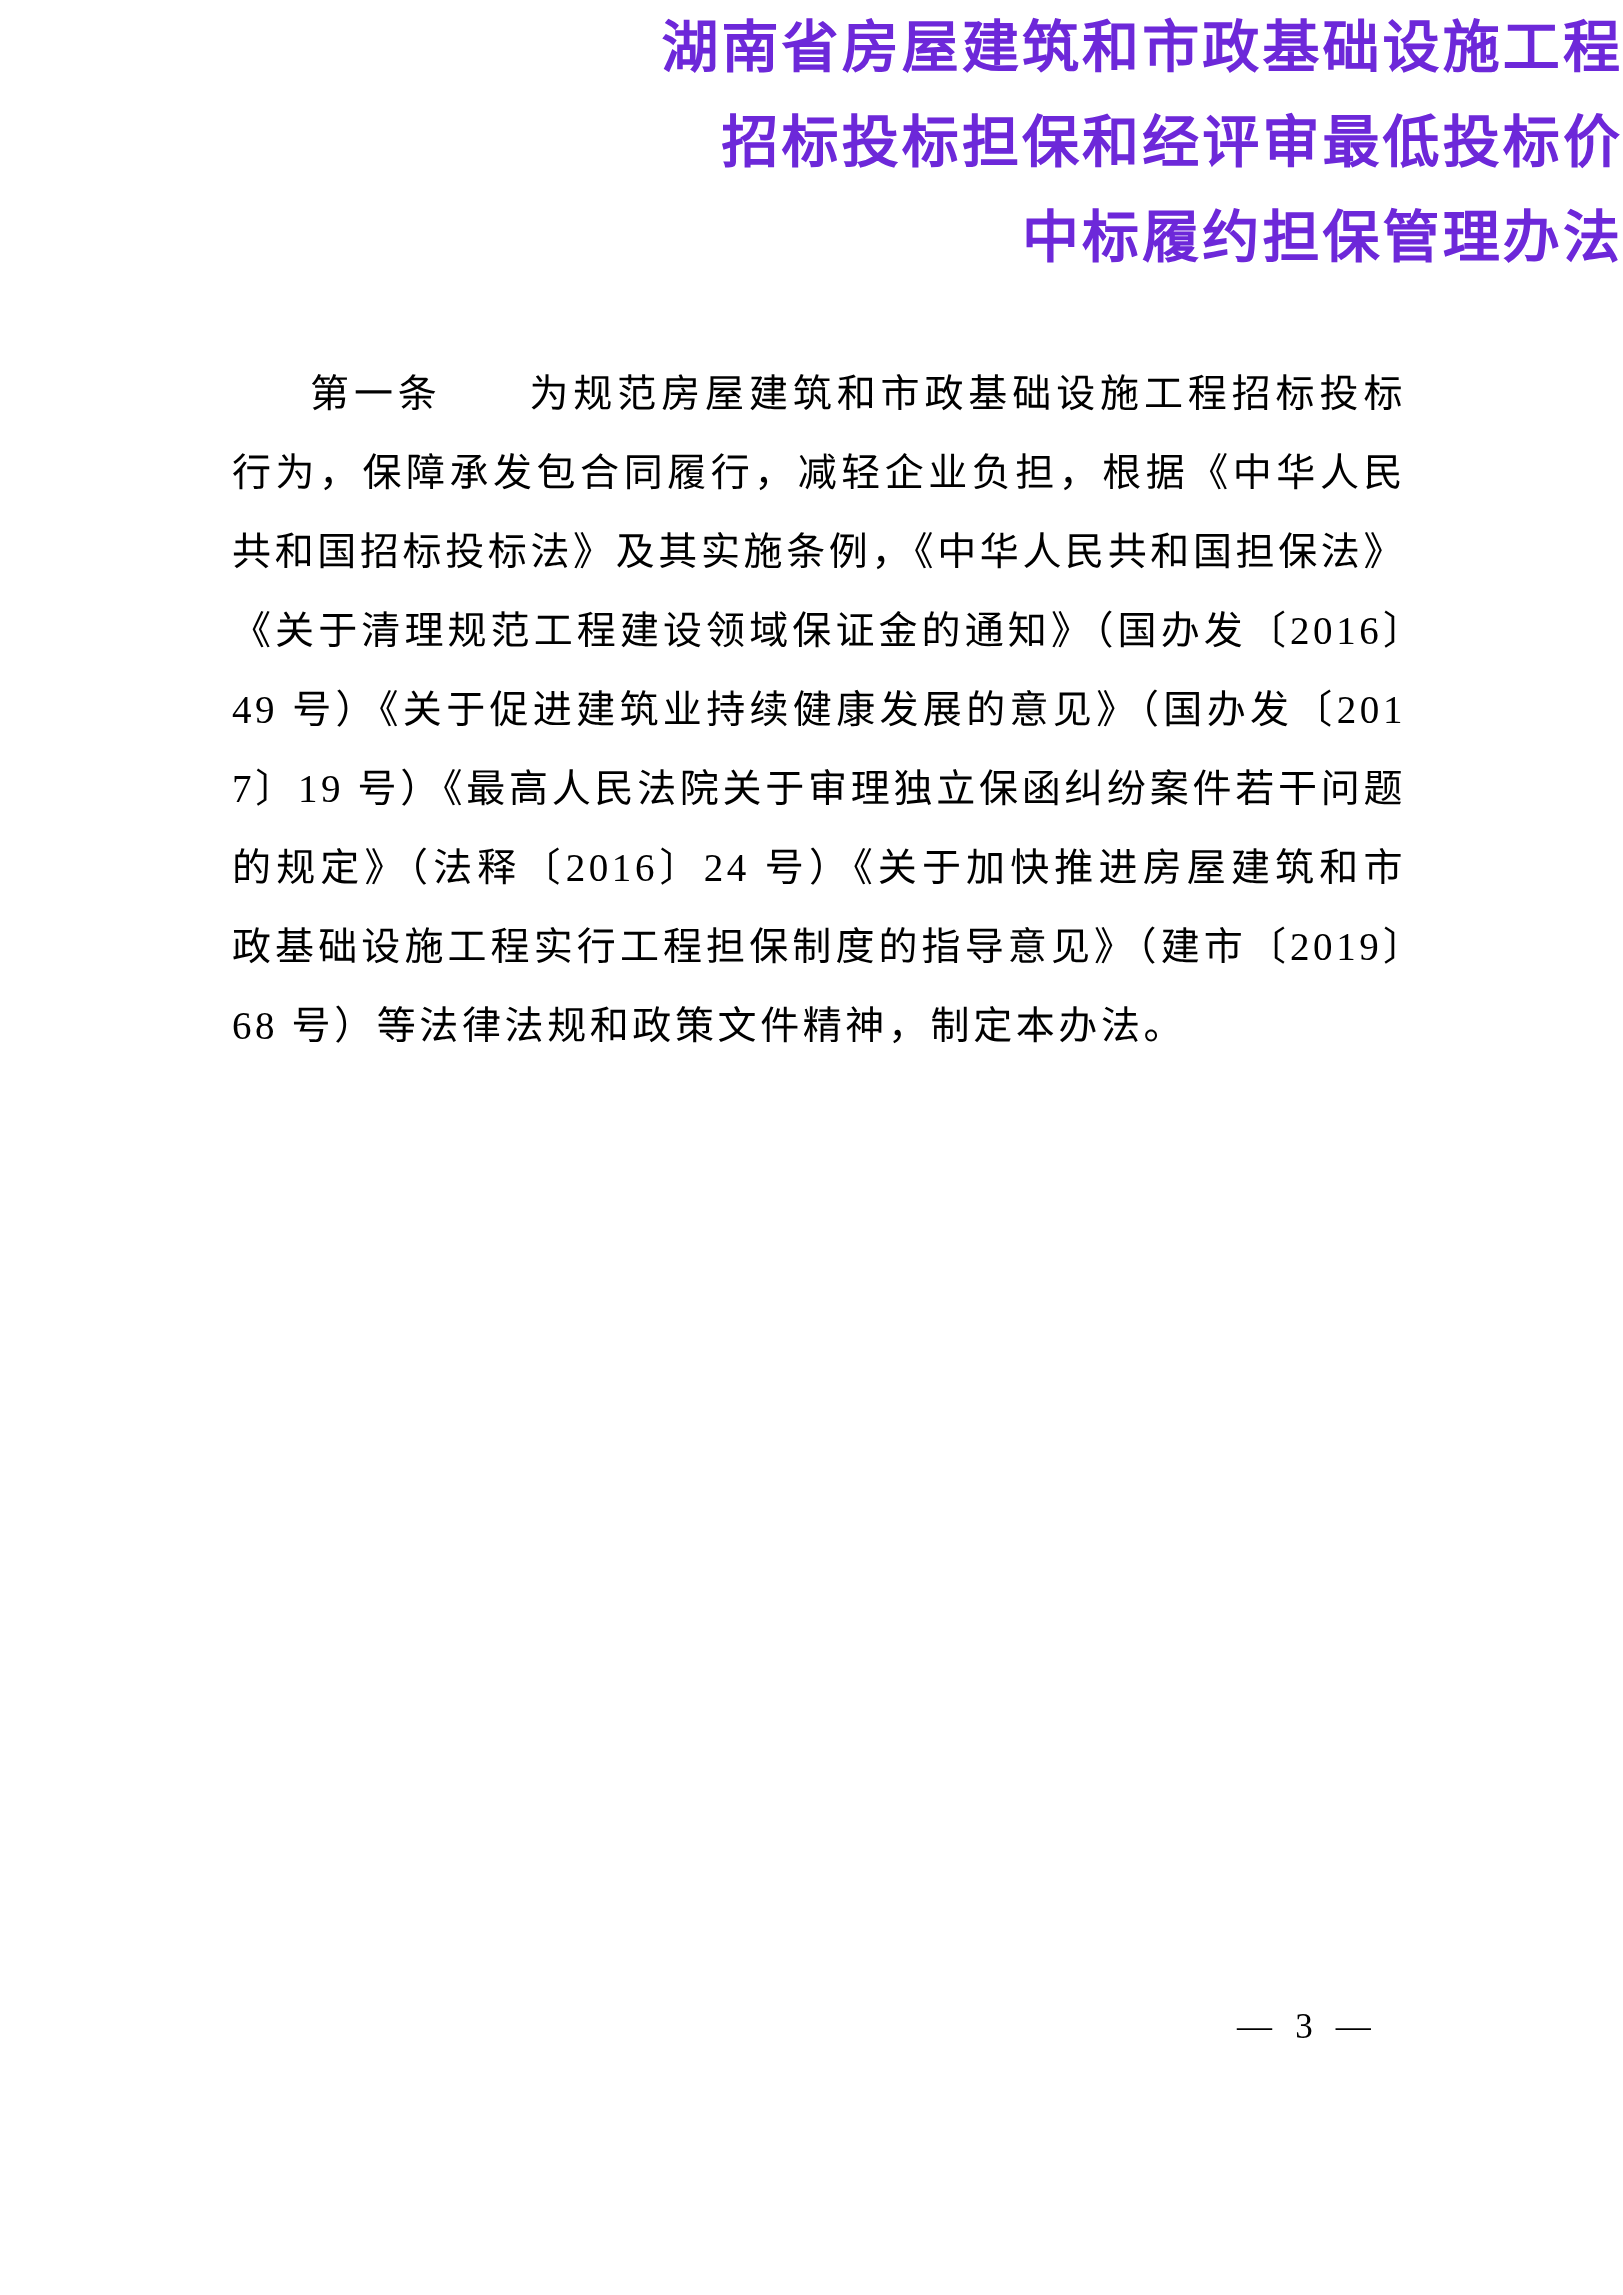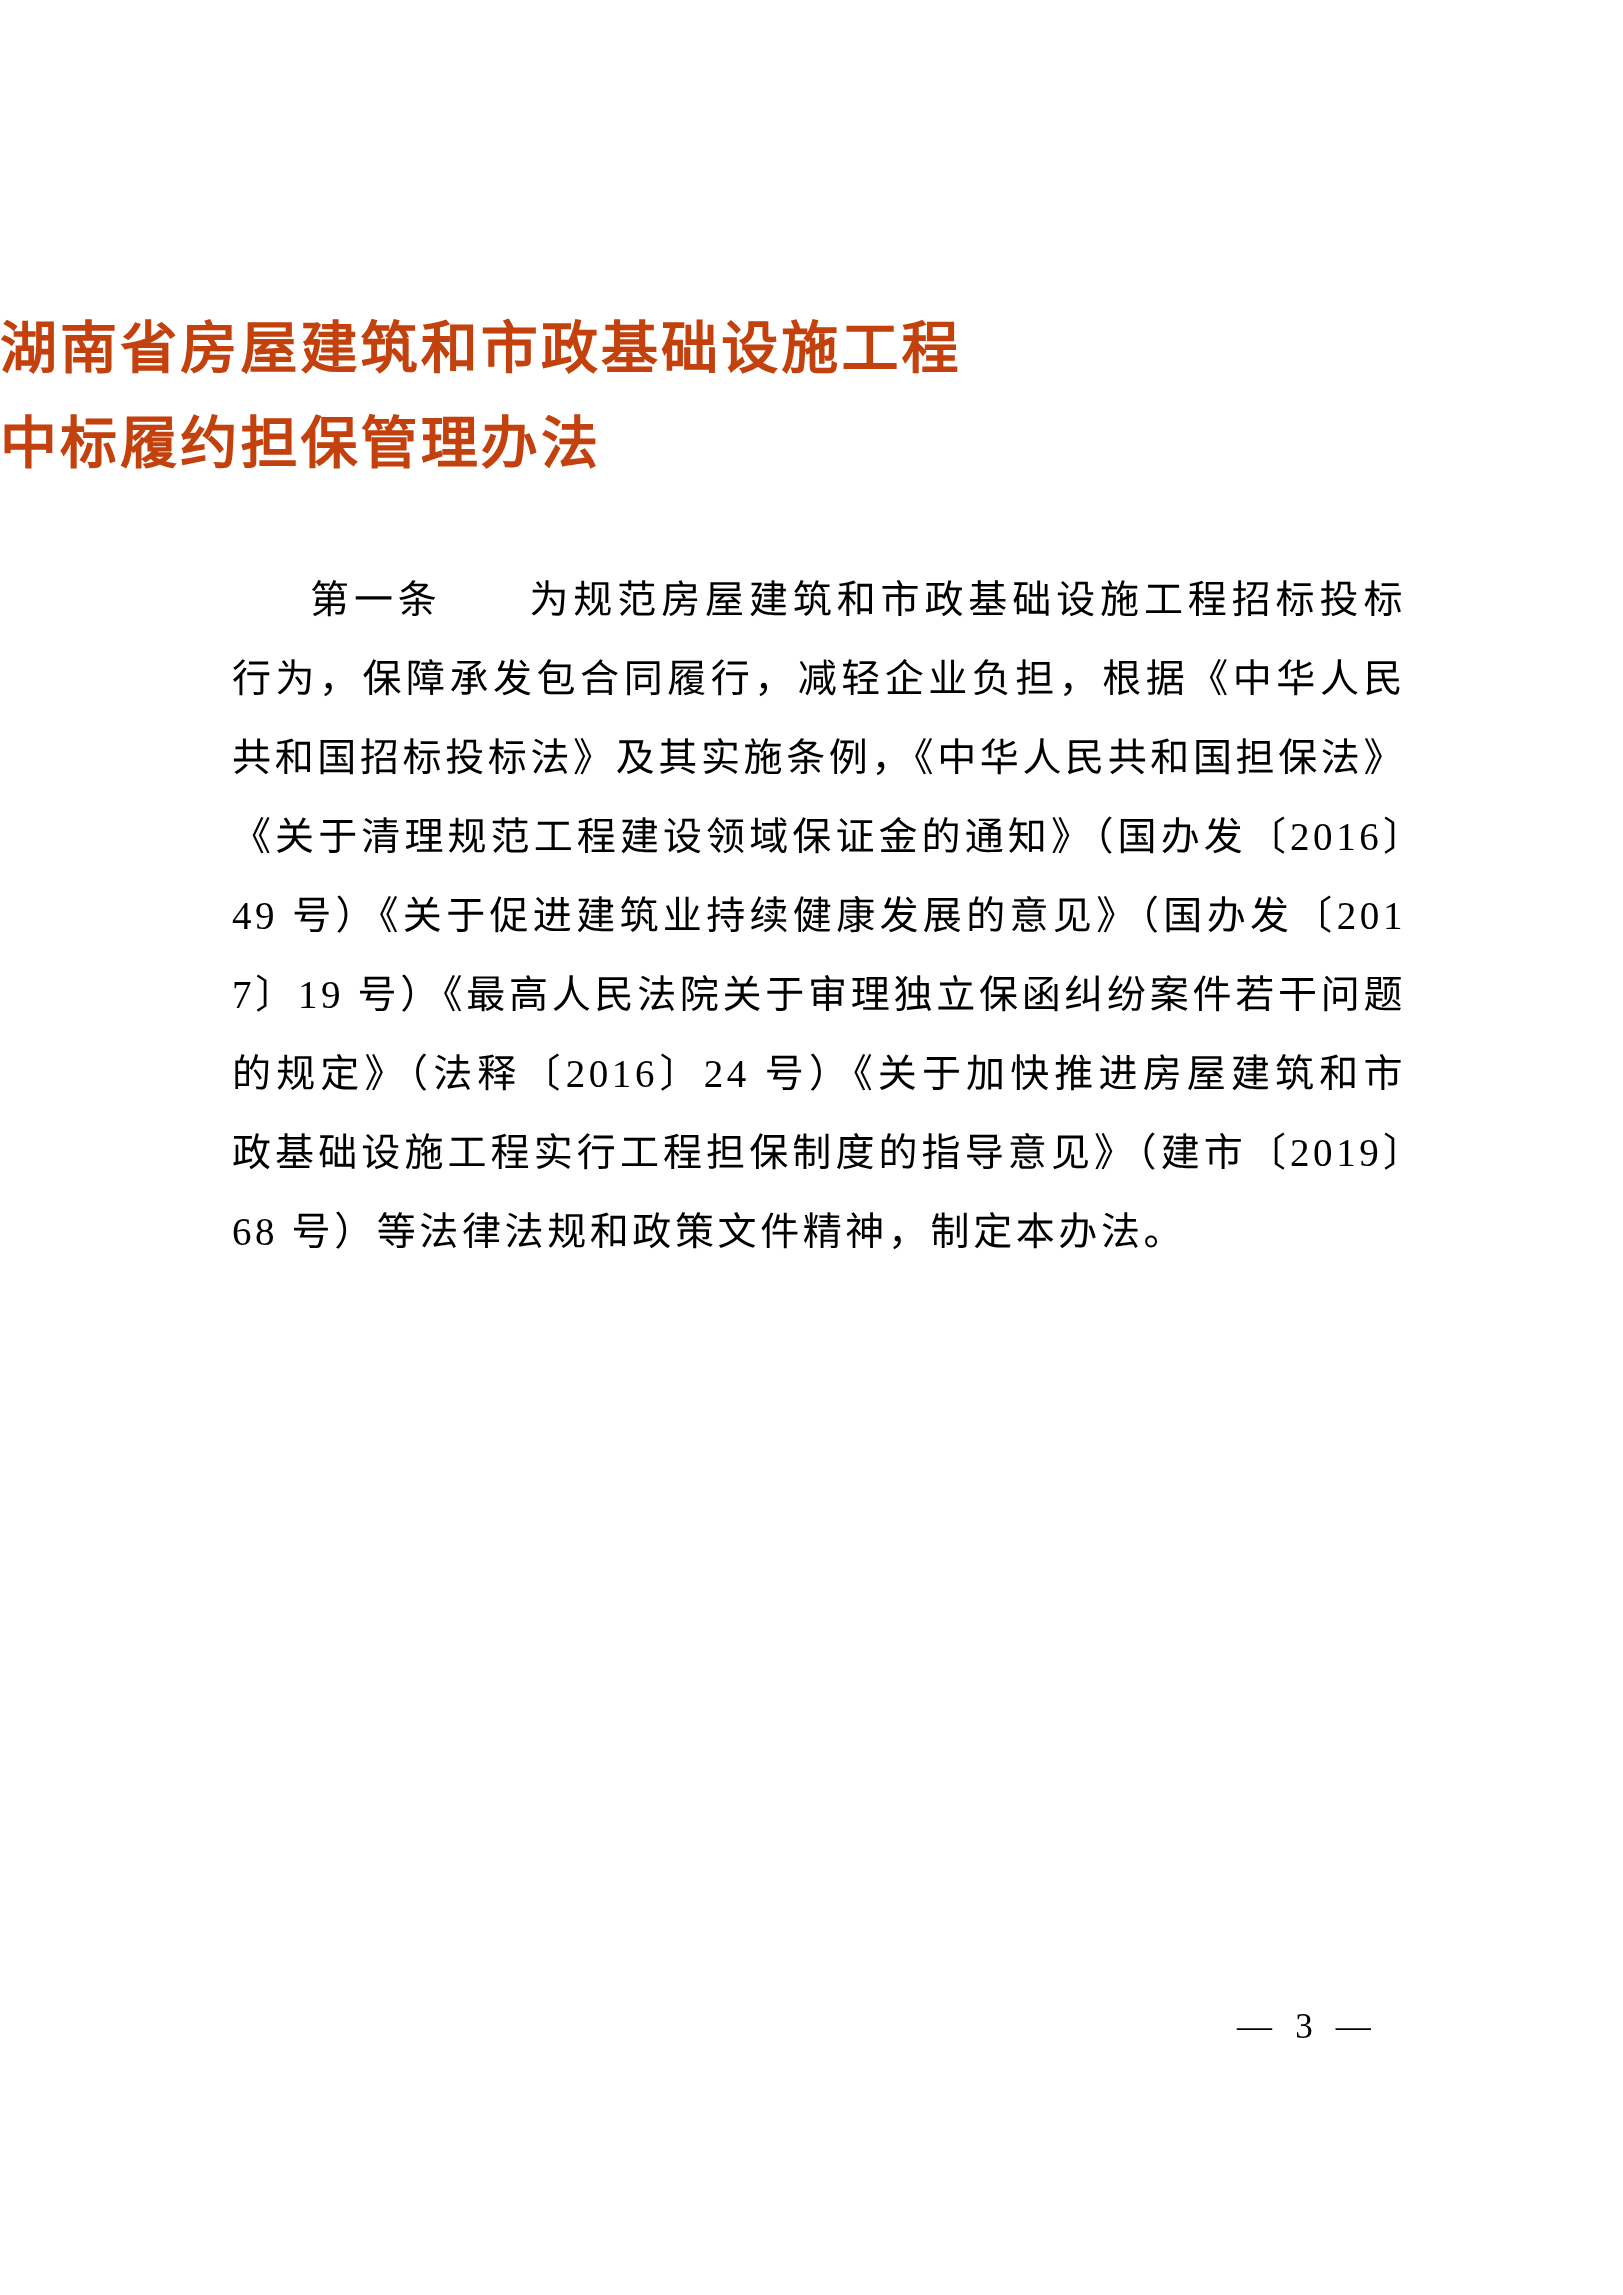--- a/index.html
+++ b/index.html
@@ -12,27 +12,26 @@
     position: relative;
     width: 1623px;
     height: 2295px;
     background: #ffffff;
     color: #000000;
     font-family: "Liberation Serif", "DejaVu Serif", serif;
     overflow: hidden;
   }
   
   .title-block {
-    padding-top: 301px;
-    text-align: left;
+    text-align: right;
     font-weight: bold;
     font-size: 57px;
     line-height: 95px;
     letter-spacing: 3.1px;
-    color: #c2410c;
+    color: #6d28d9;
   }
   .title-line {
     white-space: nowrap;
   }
   
   .body-block {
     margin: 69px 201px 0 216px;
     font-size: 39px;
     line-height: 79px;
     letter-spacing: 3.6px;
@@ -57,20 +56,21 @@
     white-space: nowrap;
   }
 </style>
 </head>
 <body>
 
 <div class="page">
 
   <div class="title-block">
     <div class="title-line">湖南省房屋建筑和市政基础设施工程</div>
+    <div class="title-line">招标投标担保和经评审最低投标价</div>
     <div class="title-line">中标履约担保管理办法</div>
   </div>
 
   <div class="body-block">
     <p>第一条　　为规范房屋建筑和市政基础设施工程招标投标行为，保障承发包合同履行，减轻企业负担，根据《中华人民共和国招标投标法》及其实施条例，《中华人民共和国担保法》《关于清理规范工程建设领域保证金的通知》（国办发〔2016〕49 号）《关于促进建筑业持续健康发展的意见》（国办发〔2017〕19 号）《最高人民法院关于审理独立保函纠纷案件若干问题的规定》（法释〔2016〕24 号）《关于加快推进房屋建筑和市政基础设施工程实行工程担保制度的指导意见》（建市〔2019〕68 号）等法律法规和政策文件精神，制定本办法。</p>
   </div>
 
   <div class="page-number">— 3 —</div>
 
 </div>

